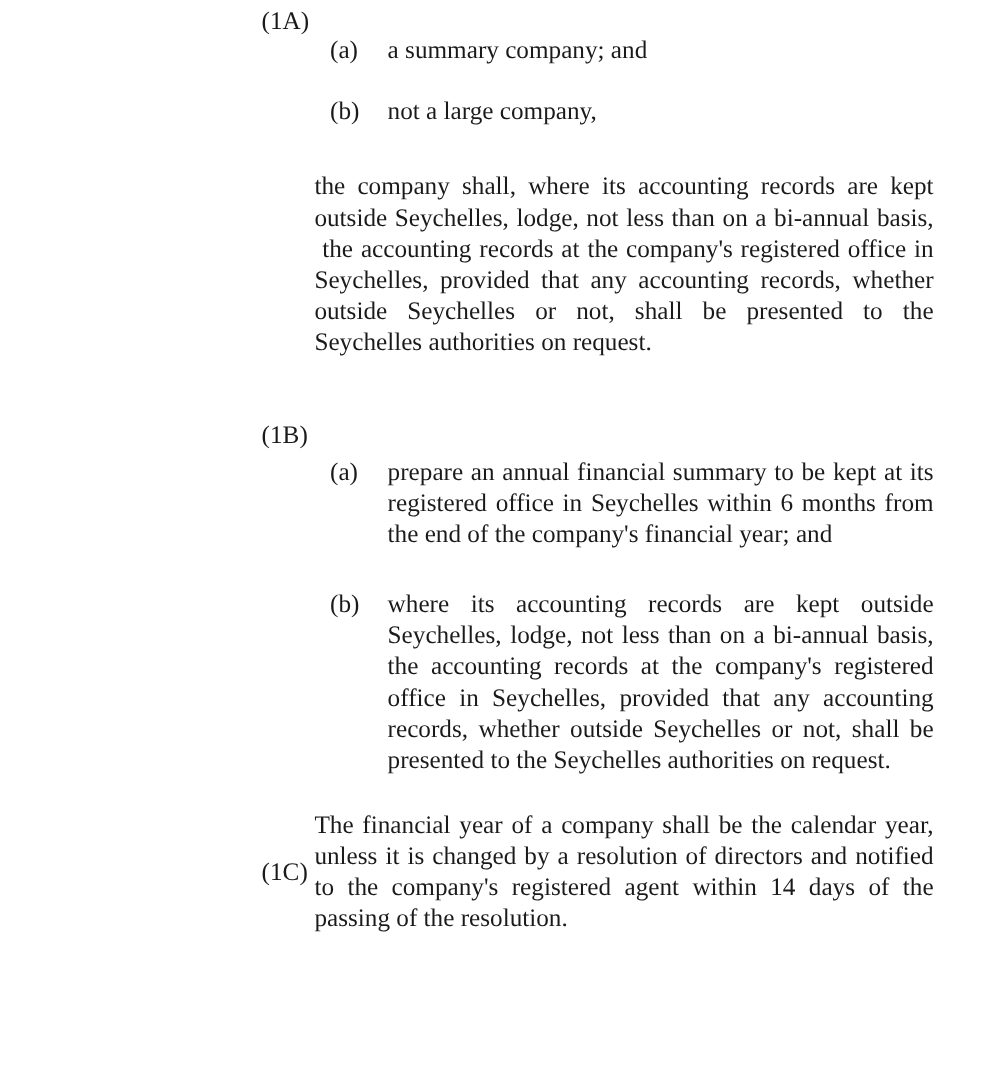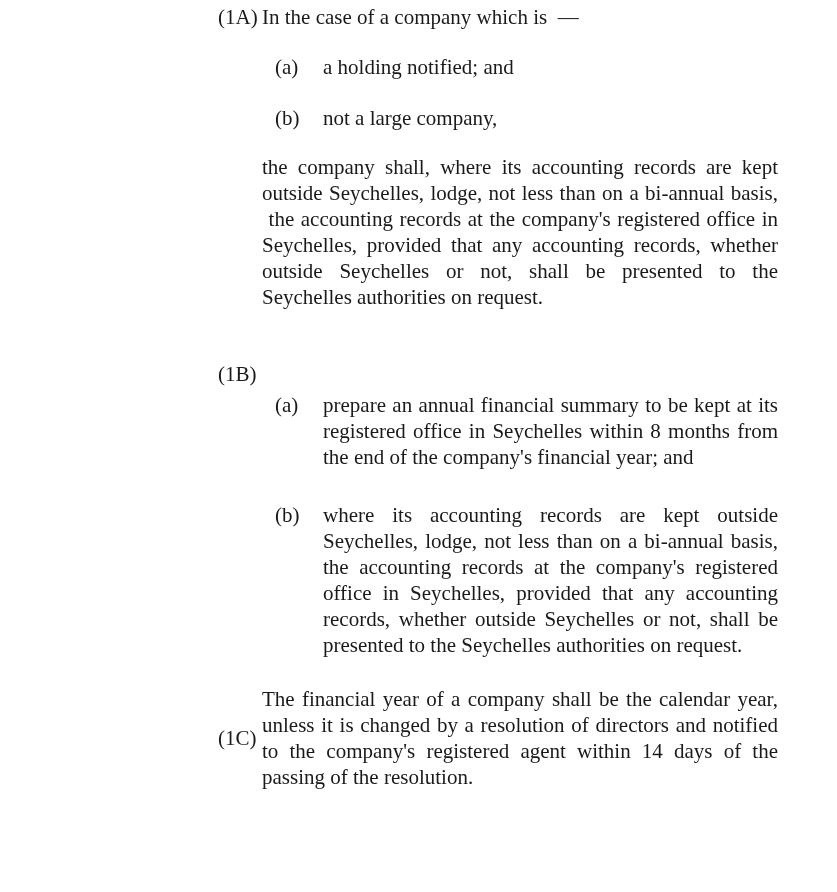--- a/index.html
+++ b/index.html
@@ -52,57 +52,56 @@
     flex: none;
     width: 48px;
   }
   .item-text {
     flex: 1;
     text-align: justify;
   }
   
   .mt-24 { margin-top: 24px; }
   .mt-25 { margin-top: 25px; }
-  .mt-27 { margin-top: 23px; }
+  .mt-27 { margin-top: 37px; }
   .mt-28 { margin-top: 28px; align-items: center; }
   .mt-31 { margin-top: 31px; }
   .mt-32 { margin-top: 32px; }
   .mt-33 { margin-top: 51px; }
 </style>
 </head>
 <body>
 
 <div class="page">
 
   <div class="sub">
     <div class="sub-label">(1A)</div>
     <div class="sub-content">
-      <div class="intro">In the case of a company which is &nbsp;—</div>
 
       <div class="item mt-24">
         <div class="item-label">(a)</div>
-        <div class="item-text">a holding notified; and</div>
+        <div class="item-text">a summary company; and</div>
       </div>
 
       <div class="item mt-25">
         <div class="item-label">(b)</div>
         <div class="item-text">not a large company,</div>
       </div>
 
       <div class="para mt-27">the company shall, where its accounting records are kept outside Seychelles, lodge, not less than on a bi-annual basis, &nbsp;the accounting records at the company's registered office in Seychelles, provided that any accounting records, whether outside Seychelles or not, shall be presented to the Seychelles authorities on request.</div>
     </div>
   </div>
 
   <div class="sub mt-33">
     <div class="sub-label">(1B)</div>
     <div class="sub-content">
 
       <div class="item mt-31">
         <div class="item-label">(a)</div>
-        <div class="item-text">prepare an annual financial summary to be kept at its registered office in Seychelles within 8 months from the end of the company's financial year; and</div>
+        <div class="item-text">prepare an annual financial summary to be kept at its registered office in Seychelles within 6 months from the end of the company's financial year; and</div>
       </div>
 
       <div class="item mt-32">
         <div class="item-label">(b)</div>
         <div class="item-text">where its accounting records are kept outside Seychelles, lodge, not less than on a bi-annual basis, the accounting records at the company's registered office in Seychelles, provided that any accounting records, whether outside Seychelles or not, shall be presented to the Seychelles authorities on request.</div>
       </div>
     </div>
   </div>
 
   <div class="sub mt-28">

